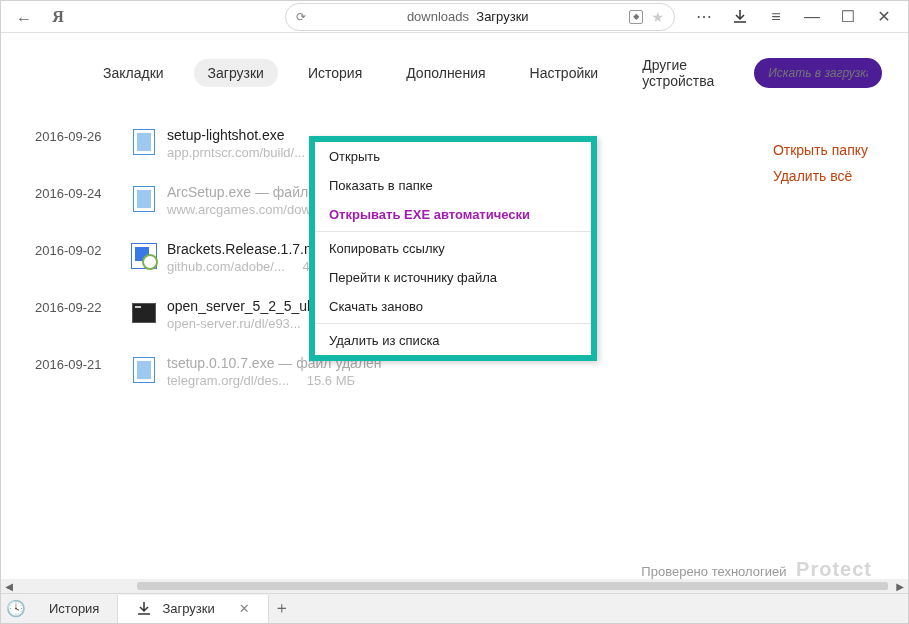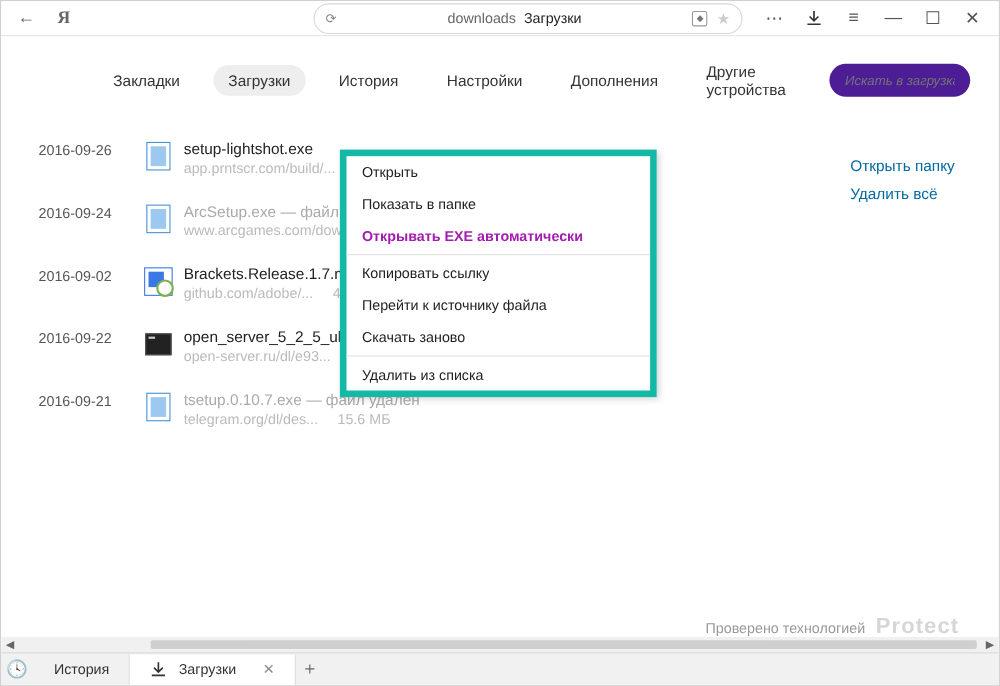--- a/index.html
+++ b/index.html
@@ -15,21 +15,21 @@
 .address-wrap .star { color:#ccc; font-size:14px;}
 .title-right { margin-left:auto; display:flex; align-items:center;}
 .title-right .icn { width:36px; height:28px; display:flex; align-items:center; justify-content:center; color:#555;}
 .content { position:absolute; top:32px; left:0; right:0; bottom:30px; background:#fff; overflow:hidden;}
 .nav-row { display:flex; align-items:center; padding:18px 26px 14px 88px; gap:16px; font-size:14px;}
 .nav-row .tab { padding:6px 14px; color:#333; border-radius:16px; cursor:pointer;}
 .nav-row .tab.active { background:#eee;}
 .nav-row .search-box { margin-left:auto; width:175px; height:30px; border-radius:16px; background:#4c1d95; display:flex; align-items:center; padding:0 14px;}
 .nav-row .search-box input { border:none; background:transparent; outline:none; font-size:12px; font-style:italic; color:#888; width:100%;}
 .dl-body { position:relative; padding:6px 0 0 0;}
-.actions-right { position:absolute; right:40px; top:28px; font-size:14px; color:#0369a1; line-height:26px;}
+.actions-right { position:absolute; right:40px; top:28px; font-size:14px; color:#c2410c; line-height:26px;}
 .dl-row { display:flex; align-items:flex-start; padding:12px 0 12px 34px;}
 .dl-date { width:92px; font-size:13px; color:#555; padding-top:2px;}
 .dl-icon { width:34px; height:30px; display:flex; align-items:center; justify-content:center;}
 .dl-icon .fileico { width:22px; height:26px; border:1px solid #4a90d9; background:#fff; position:relative;}
 .dl-icon .fileico::after { content:""; position:absolute; left:3px; top:3px; right:3px; bottom:3px; background:#9dc8ef;}
 .dl-icon .termico { width:24px; height:20px; background:#222; border:1px solid #555; position:relative;}
 .dl-icon .termico::after{content:""; position:absolute; left:2px; top:2px; width:6px; height:2px; background:#ccc;}
 .dl-icon .brackets { width:26px; height:26px; background:#fff; border:1px solid #3b78e7; position:relative;}
 .dl-icon .brackets::before{content:""; position:absolute; left:3px; top:3px; width:14px; height:14px; background:#3b78e7;}
 .dl-icon .brackets::after{content:""; position:absolute; right:-2px; bottom:-2px; width:12px; height:12px; border:2px solid #7db04e; border-radius:50%; background:#fff;}
@@ -86,22 +86,22 @@
     <div class="icn">✕</div>
   </div>
 </div>
 
 <div class="content">
 
   <div class="nav-row">
     <div class="tab">Закладки</div>
     <div class="tab active">Загрузки</div>
     <div class="tab">История</div>
+    <div class="tab">Дополнения</div>
     <div class="tab">Настройки</div>
-    <div class="tab">Дополнения</div>
     <div class="tab">Другие устройства</div>
     <div class="search-box">
       <input placeholder="Искать в загрузках" style="">
     </div>
   </div>
 
   <div class="dl-body">
     <div class="actions-right">
       <div>Открыть папку</div>
       <div>Удалить всё</div>

